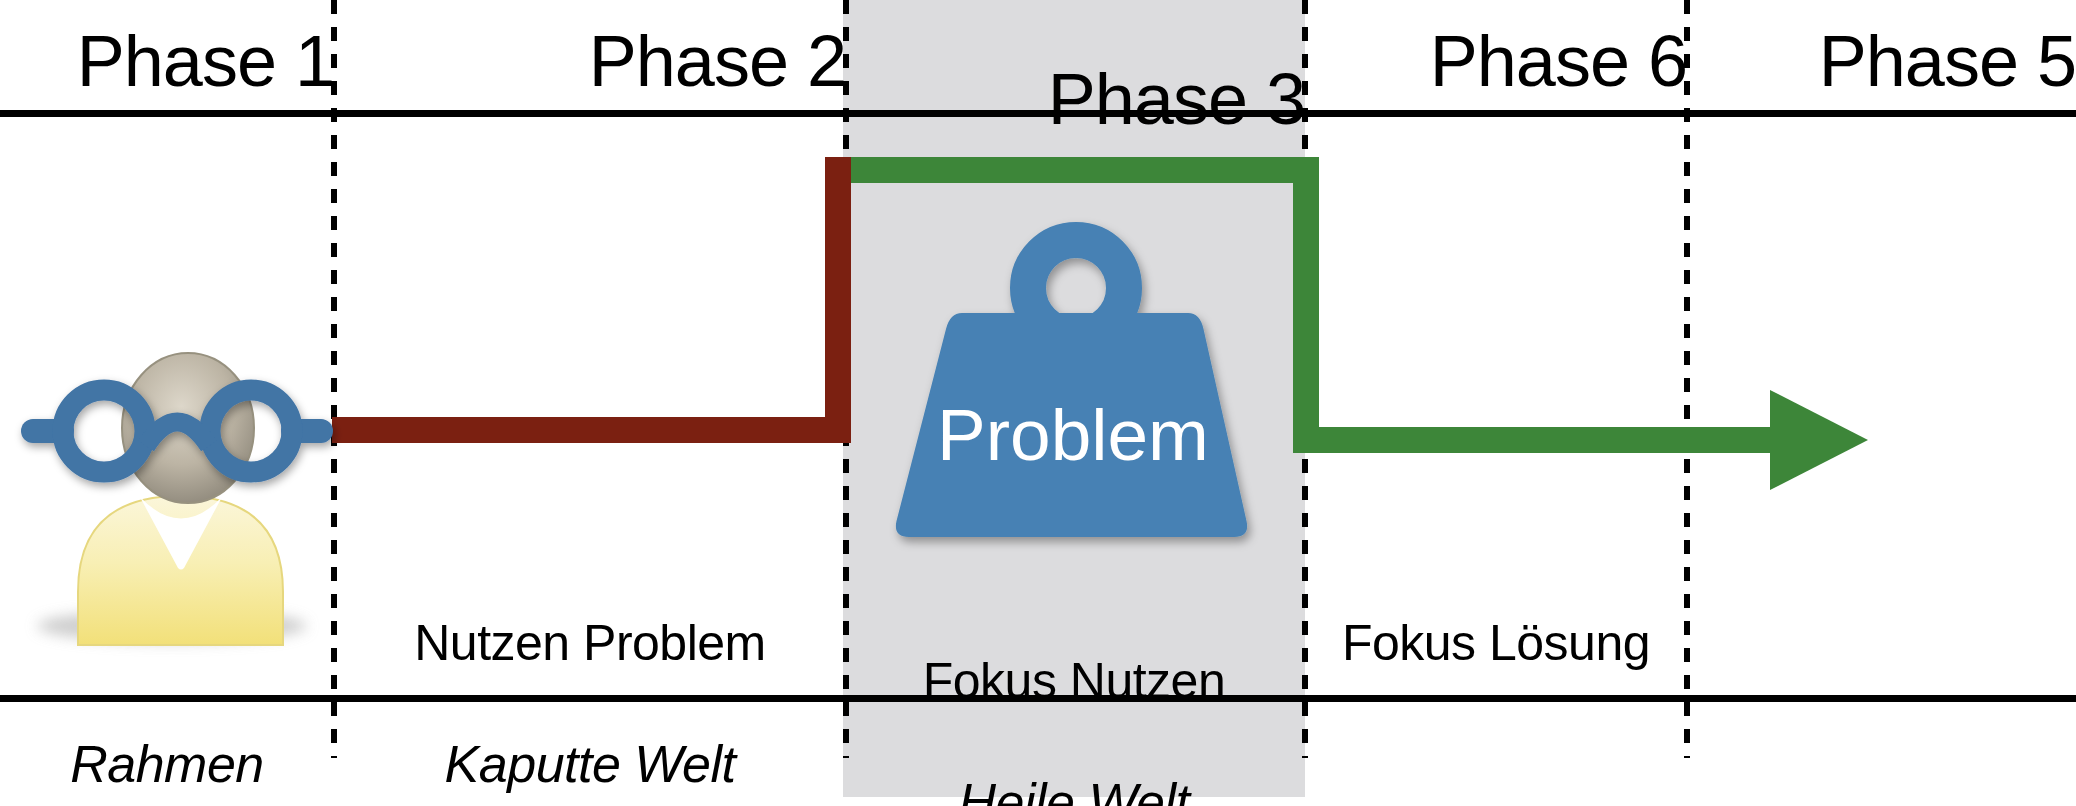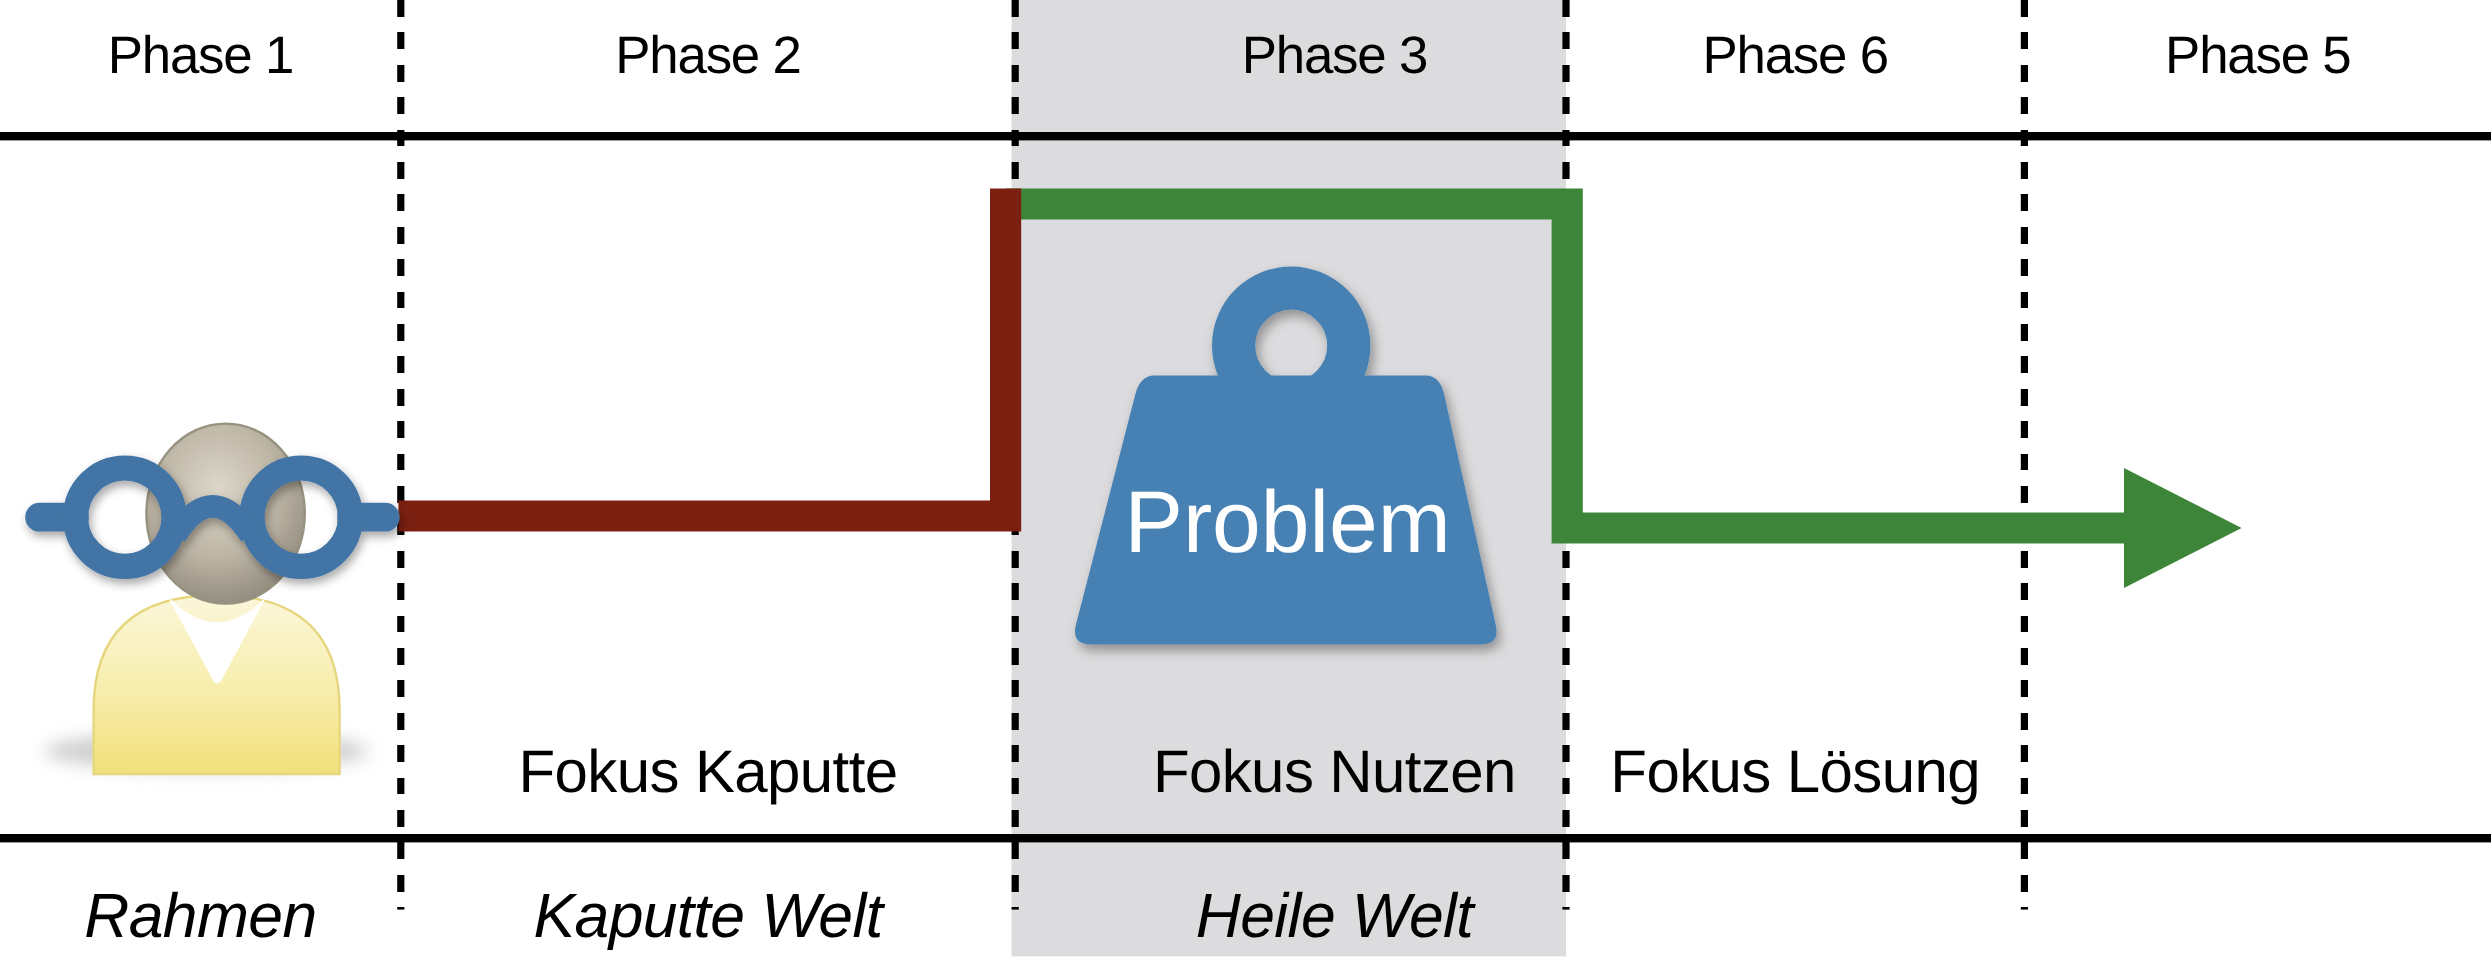--- a/index.html
+++ b/index.html
@@ -17,26 +17,26 @@
   }
   .divider{
     position:absolute;top:0;width:6px;height:758px;
     background:repeating-linear-gradient(to bottom,#000 0 14px,transparent 14px 27px);
   }
   .d1{left:331px;} .d2{left:843px;} .d3{left:1302px;} .d4{left:1684px;}
   .rule{position:absolute;left:0;width:2076px;height:7px;background:#000;}
   .rule.top{top:110px;}
   .rule.bottom{top:695px;}
   .lbl{position:absolute;text-align:center;line-height:1;white-space:nowrap;}
-  .phase-header{top:25px;font-size:44px;letter-spacing:-1px;}
+  .phase-header{top:25px;font-size:72px;letter-spacing:-1px;text-align:right;}
   .focus-label{top:618px;font-size:50px;letter-spacing:-0.5px;}
   .bottom-label{top:738px;font-size:52px;letter-spacing:-0.5px;font-style:italic;}
   .c1{left:0;width:334px;}
   .c2{left:334px;width:512px;}
-  .c3{left:881px;width:462px;}
+  .c3{left:843px;width:462px;margin-top:38px;}
   .c4{left:1305px;width:382px;}
   .c5{left:1687px;width:389px;}
   svg.overlay{position:absolute;left:0;top:0;width:2076px;height:806px;}
 </style>
 </head>
 <body>
 
 <div class="canvas">
 
   <div class="gray-band"></div>
@@ -48,21 +48,21 @@
 
   <div class="rule top"></div>
   <div class="rule bottom"></div>
 
   <div class="lbl phase-header c1">Phase 1</div>
   <div class="lbl phase-header c2">Phase 2</div>
   <div class="lbl phase-header c3">Phase 3</div>
   <div class="lbl phase-header c4">Phase 6</div>
   <div class="lbl phase-header c5">Phase 5</div>
 
-  <div class="lbl focus-label c2">Fokus Kaputte</div>
+  <div class="lbl focus-label c2">Nutzen Problem</div>
   <div class="lbl focus-label c4">Fokus Lösung</div>
   <div class="lbl focus-label c3">Fokus Nutzen</div>
 
   <div class="lbl bottom-label c1">Rahmen</div>
   <div class="lbl bottom-label c2">Kaputte Welt</div>
   <div class="lbl bottom-label c3">Heile Welt</div>
 
   <svg class="overlay" viewBox="0 0 2076 806" xmlns="http://www.w3.org/2000/svg">
     <defs>
       <radialGradient id="gHead" cx="45%" cy="36%" r="70%">

